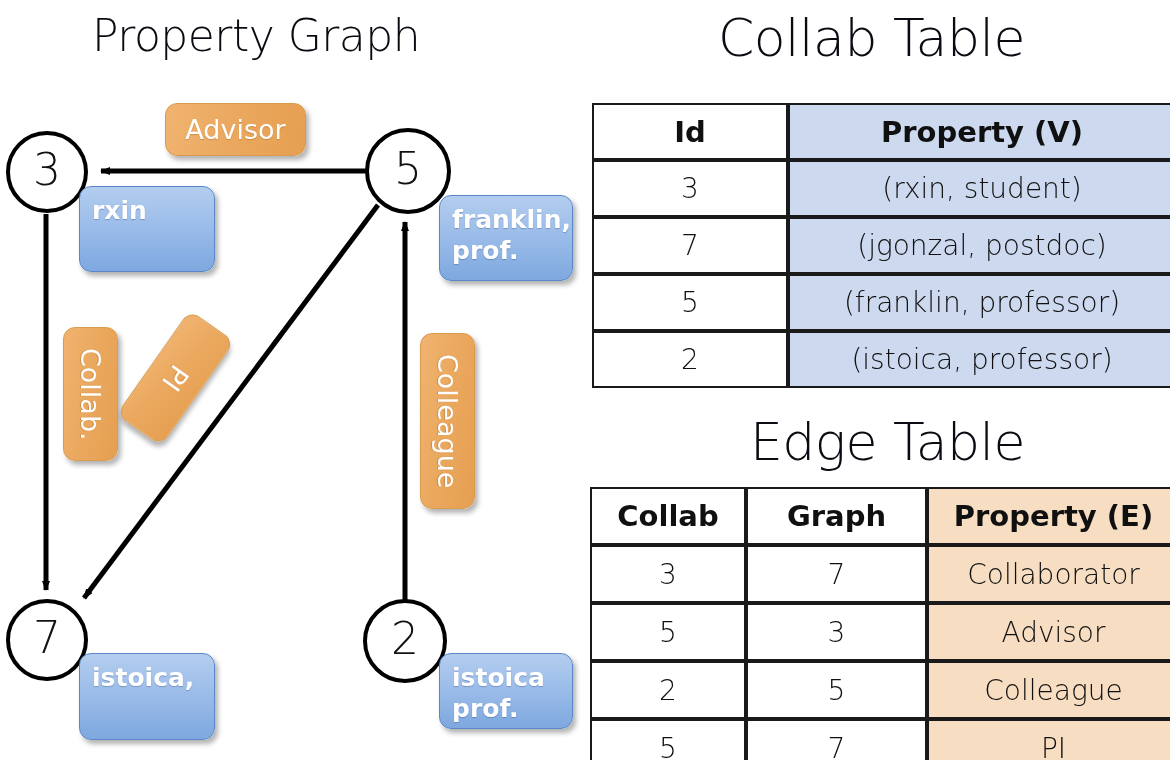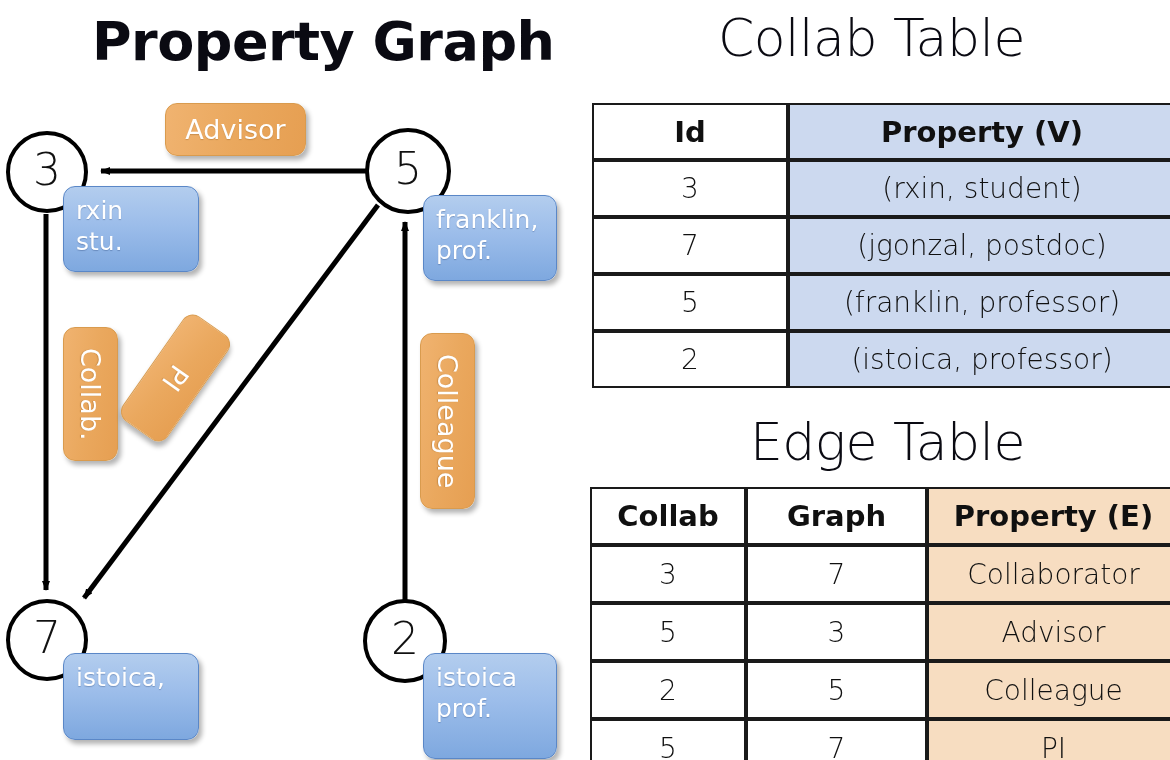--- a/index.html
+++ b/index.html
@@ -18,21 +18,21 @@
 
   
   .title {
     position: absolute;
     font-family: "DejaVu Sans", sans-serif;
     font-weight: 300;
     color: #0a0a12;
     white-space: nowrap;
     letter-spacing: -0.5px;
   }
-  #title-property-graph { left: 92px;  top: 10px;  font-size: 54px; font-weight: bold; }
+  #title-property-graph { left: 92px;  top: 10px;  font-size: 44px; }
   #title-vertex-table   { left: 718px; top: 8px;   font-size: 52px; }
   #title-edge-table     { left: 750px; top: 412px; font-size: 52px; }
 
   
   #graph-panel {
     position: absolute;
     left: 0; top: 0;
     width: 585px; height: 760px;
   }
   #graph-edges {
@@ -61,25 +61,26 @@
   
   .vbox {
     position: absolute;
     border-radius: 12px;
     border: 1px solid #5a87c7;
     box-sizing: border-box;
     background: linear-gradient(180deg, #b3cdee 0%, #9cbdea 45%, #7ea8df 100%);
     box-shadow: 3px 4px 5px rgba(0,0,0,0.30);
     color: #ffffff;
     font-family: "DejaVu Sans", sans-serif;
-    font-weight: 400;
+    font-weight: 700;
     font-size: 25px;
     line-height: 1.22;
     padding: 9px 0 0 12px;
     text-shadow: 0 1px 1px rgba(40,70,120,0.35);
+    margin-left: 16px;
   }
 
   
   .ebox {
     position: absolute;
     border-radius: 12px;
     border: 1px solid #d99b4e;
     box-sizing: border-box;
     background: linear-gradient(100deg, #f0b370 0%, #eaa85e 50%, #e69f52 100%);
     box-shadow: 3px 4px 5px rgba(0,0,0,0.30);
@@ -166,30 +167,29 @@
   </div>
   <div class="node" style="left:6px; top:599px; width:82px; height:82px;">
     <span>7</span>
   </div>
   <div class="node" style="left:363px; top:599px; width:84px; height:84px;">
     <span>2</span>
   </div>
 
   <div class="vbox" style="left:63px; top:186px; width:136px; height:86px;">
     <div>rxin</div>
-    <div>stu.</div>
   </div>
   <div class="vbox" style="left:423px; top:195px; width:134px; height:86px;">
     <div>franklin,</div>
     <div>prof.</div>
   </div>
   <div class="vbox" style="left:63px; top:653px; width:136px; height:87px;">
     <div>istoica,</div>
   </div>
-  <div class="vbox" style="left:423px; top:653px; width:134px; height:106px;">
+  <div class="vbox" style="left:423px; top:653px; width:134px; height:76px;">
     <div>istoica</div>
     <div>prof.</div>
   </div>
 
   <div class="ebox" id="ebox-advisor">
     <span>Advisor</span>
   </div>
   <div class="ebox vertical" id="ebox-collab">
     <span>Collab.</span>
   </div>

